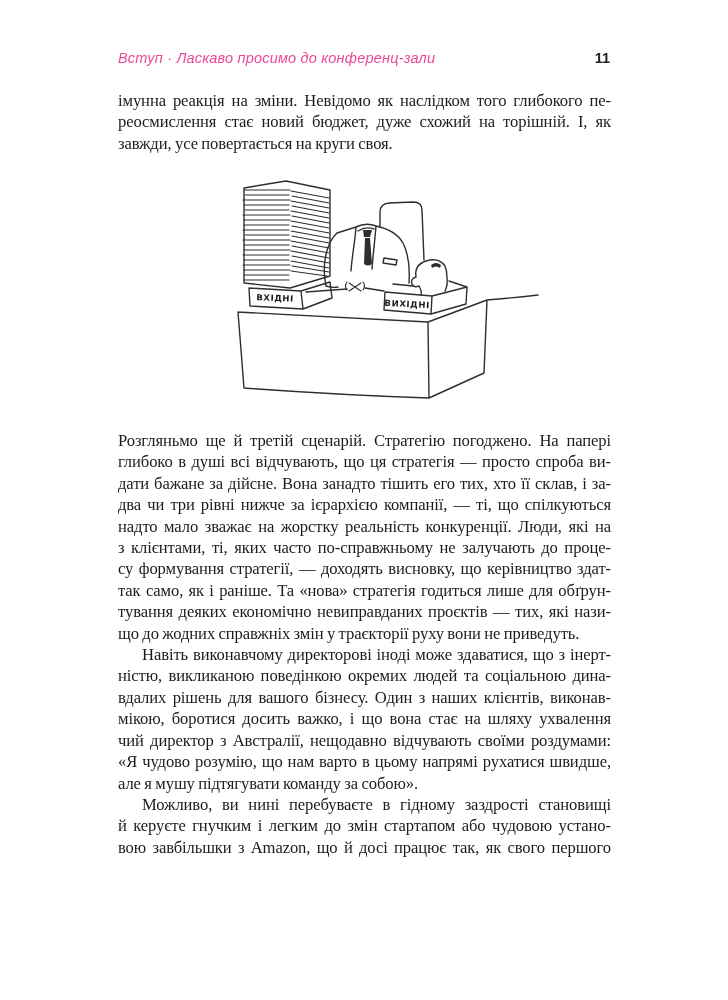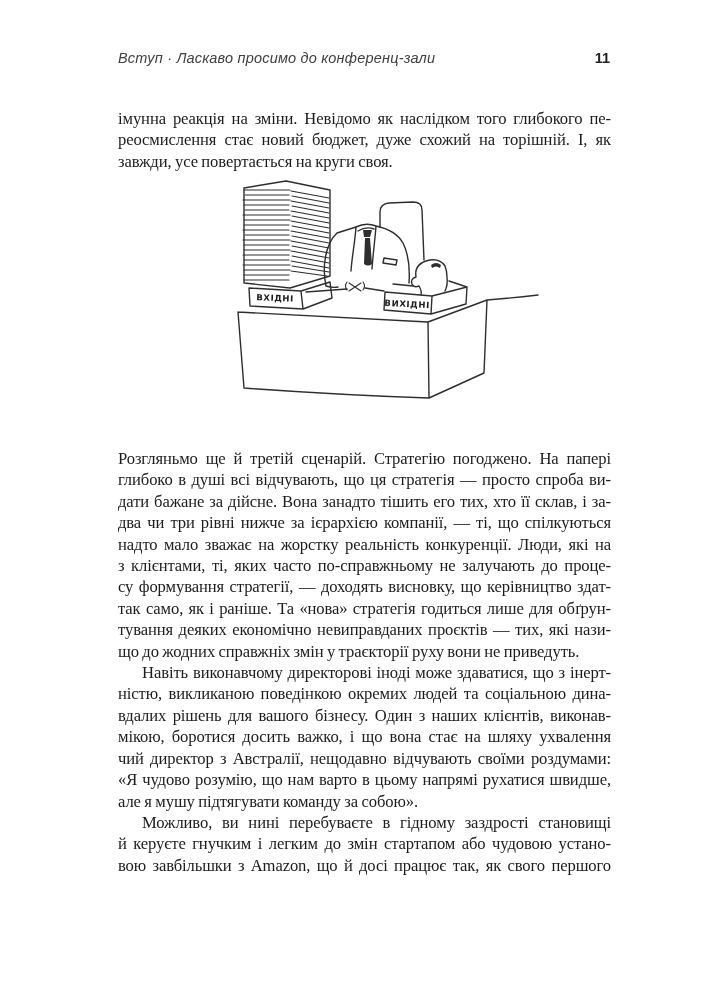--- a/index.html
+++ b/index.html
@@ -12,42 +12,41 @@
     color: #1c1c1c;
     overflow: hidden;
   }
   .running-head {
     position: absolute;
     top: 50px;
     left: 118px;
     font-family: "Liberation Sans", sans-serif;
     font-style: italic;
     font-size: 14.5px;
-    color: #404040;
+    color: #ec4899;
     letter-spacing: 0.2px;
   }
   .page-number {
     position: absolute;
     top: 50px;
     right: 118px;
     font-family: "Liberation Sans", sans-serif;
     font-size: 14.5px;
     font-weight: 700;
     color: #222222;
     margin-left: 31px;
   }
   .text-block {
     position: absolute;
     left: 118px;
     width: 493px;
     font-size: 16.6px;
     line-height: 21.4px;
     letter-spacing: -0.1px;
     word-spacing: -0.6px;
-    margin-top: 18px;
   }
   #text-block-1 { top: 90px; }
   #text-block-2 { top: 430px; }
   .para { margin: 0; }
   .bodyline { text-align: justify; text-align-last: justify; }
   .bodyline.endline { text-align-last: left; }
   .para.indent .bodyline:first-child { text-indent: 24px; }
   .illustration {
     position: absolute;
     left: 180px;

